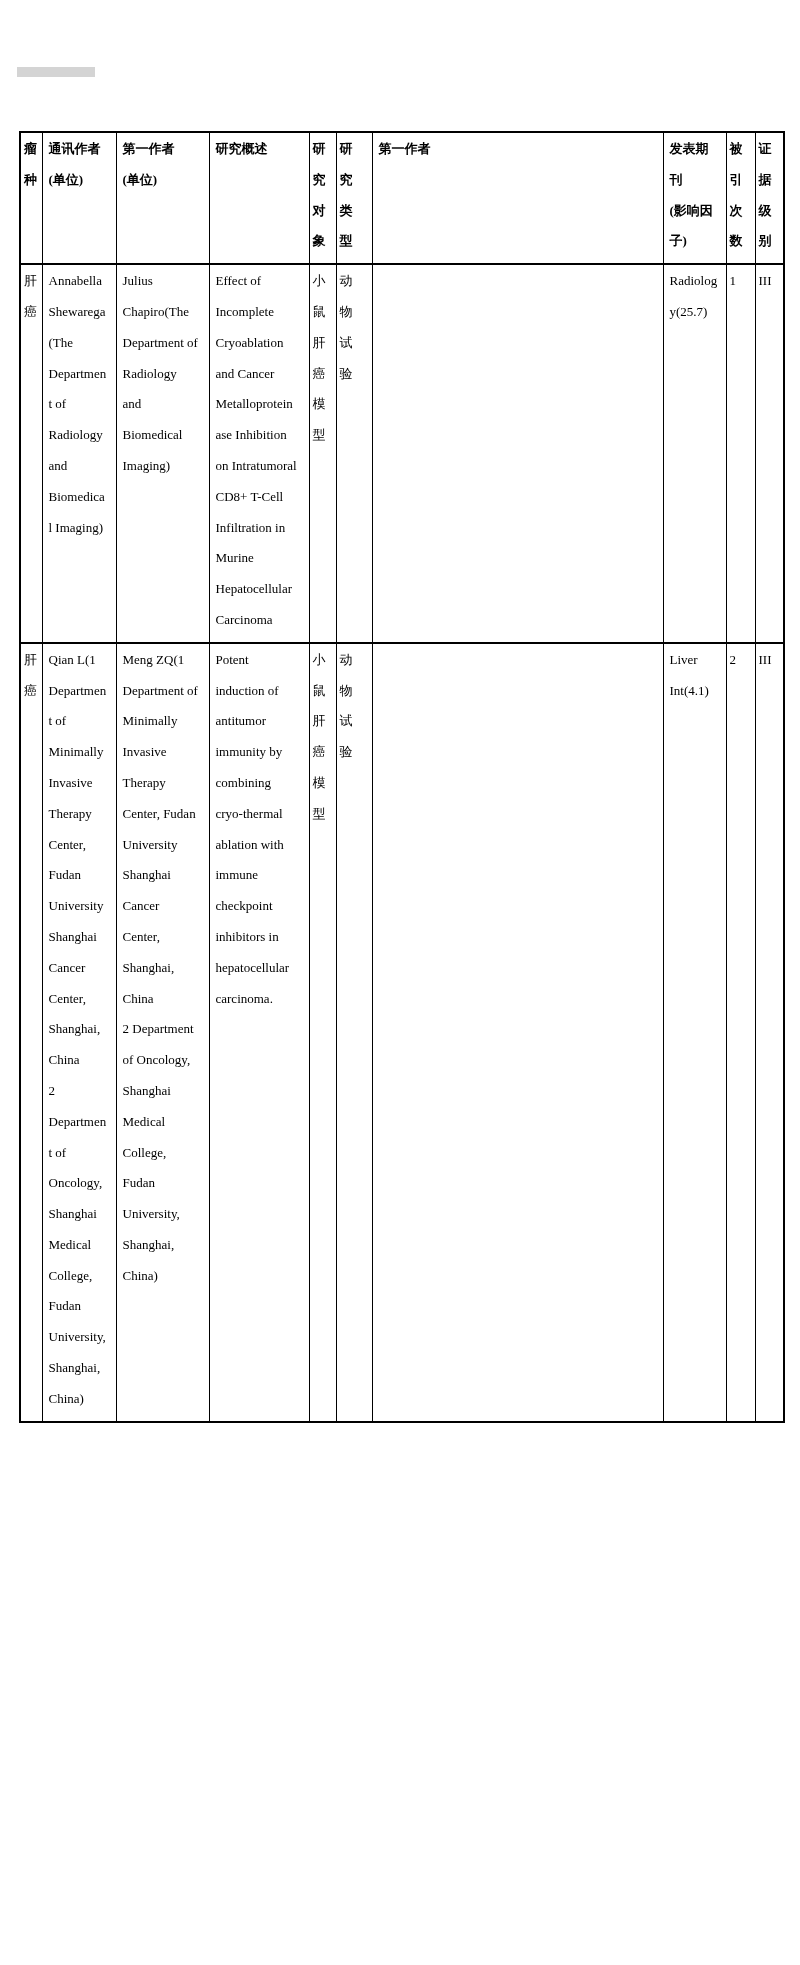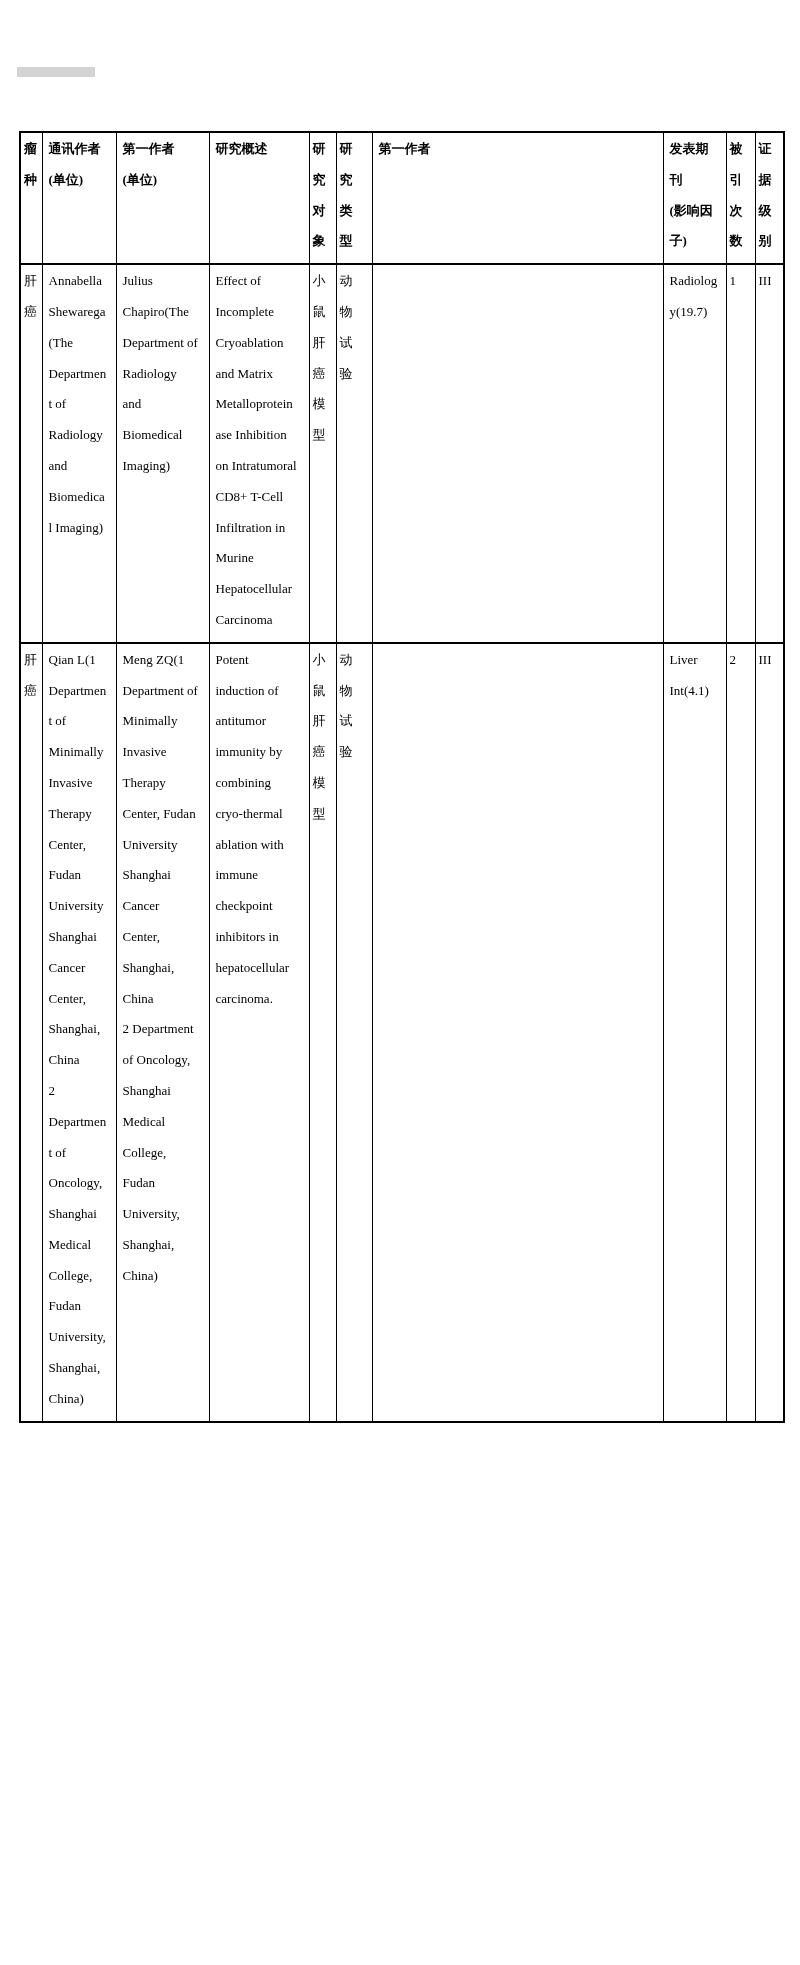--- a/index.html
+++ b/index.html
@@ -105,42 +105,42 @@
           <td>Julius
 Chapiro(The
 Department of
 Radiology
 and
 Biomedical
 Imaging)</td>
           <td>Effect of
 Incomplete
 Cryoablation
-and Matrix
+and Cancer
 Metalloprotein
 ase Inhibition
 on Intratumoral
 CD8+ T-Cell
 Infiltration in
 Murine
 Hepatocellular
 Carcinoma</td>
           <td class="narrow">小
 鼠
 肝
 癌
 模
 型</td>
           <td class="narrow">动
 物
 试
 验</td>
           <td></td>
           <td>Radiolog
-y(19.7)</td>
+y(25.7)</td>
           <td class="narrow">1</td>
           <td class="narrow">III</td>
         </tr>
         <tr>
           <td class="narrow">肝
 癌</td>
           <td>Qian L(1
 Departmen
 t of
 Minimally

